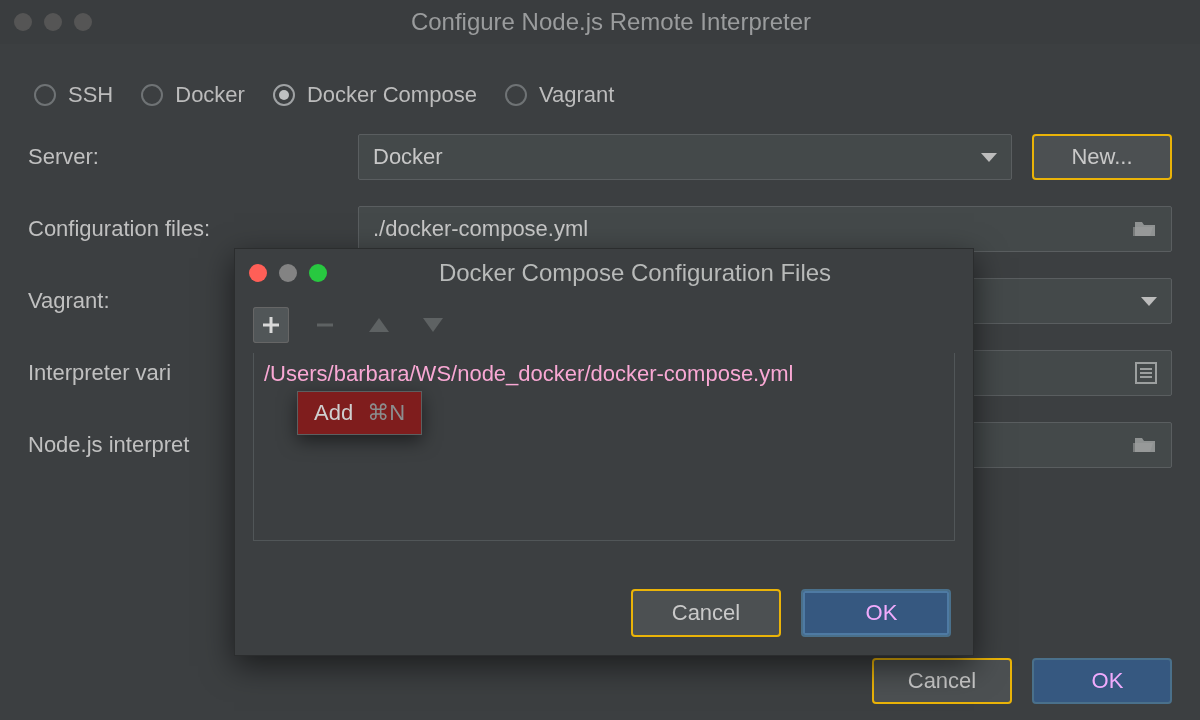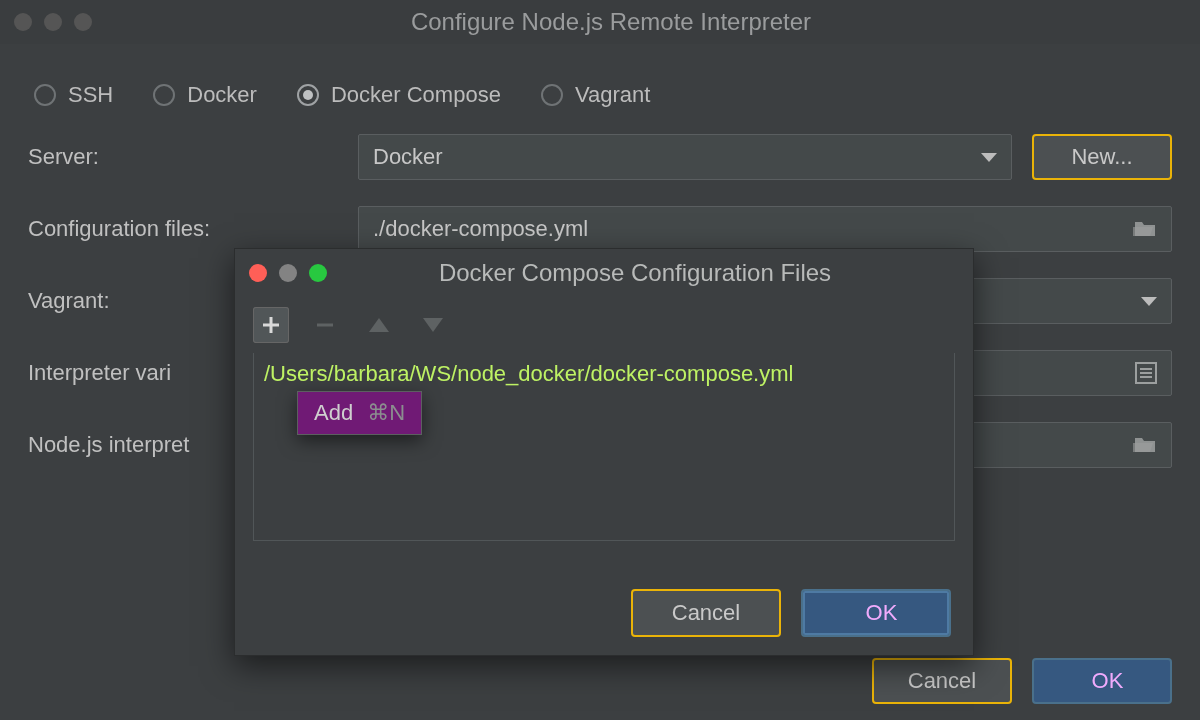--- a/index.html
+++ b/index.html
@@ -38,21 +38,21 @@
     color: #9a9c9d;
     font-size: 24px;
     margin-left: -80px; 
   }
 
   .form {
     padding: 24px 28px 0 28px;
   }
 
   .radio-row {
-    display: flex; align-items: center; gap: 40px;
+    display: flex; align-items: center; gap: 28px;
     margin: 14px 0 26px 6px;
   }
   .radio {
     display: flex; align-items: center; gap: 12px;
     color: #bcbcbc; font-size: 22px;
   }
   .radio .circ {
     width: 22px; height: 22px; border-radius: 50%;
     border: 2px solid #6f7375;
     position: relative;
@@ -157,29 +157,29 @@
   }
   .tbtn.disabled { color: #5e6263; }
 
   .listarea {
     margin: 4px 18px 0 18px;
     height: 188px;
     background: #3c3f41;
     border: 1px solid #515658;
     border-top: none;
     padding: 8px 10px;
-    color: #bef264;
+    color: #f9a8d4;
     font-size: 22px;
     overflow: hidden;
   }
 
   .tooltip {
     position: absolute;
     left: 62px; top: 142px;
-    background: #701a75;
+    background: #7f1d1d;
     border: 1px solid #5c5f60;
     padding: 8px 16px;
     color: #cfcfcf;
     font-size: 22px;
     box-shadow: 0 6px 18px rgba(0,0,0,0.5);
     display: flex; align-items: flex-end; gap: 14px;
   }
   .tooltip .sc { color: #8b8e8f; }
 
   .modal .mfooter {

